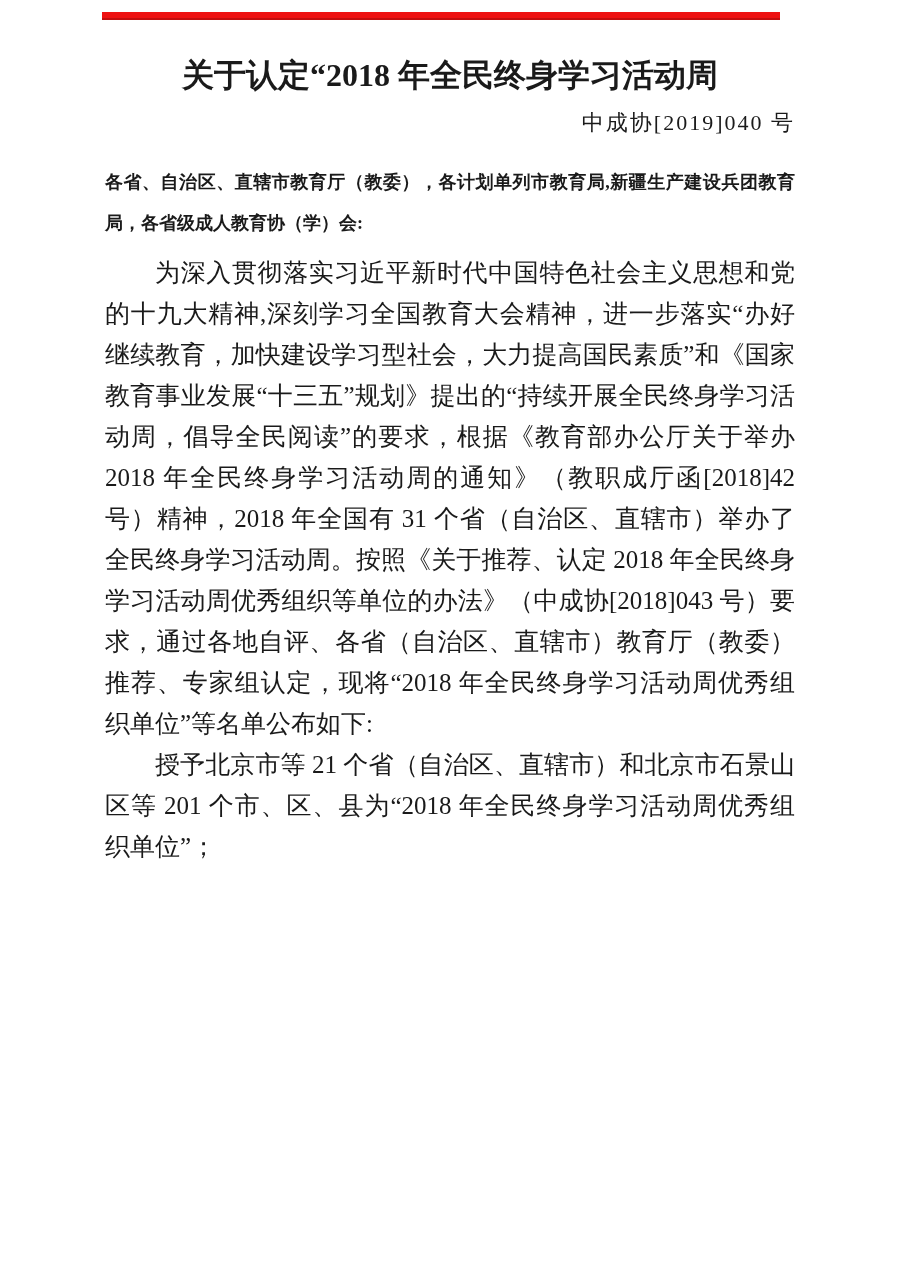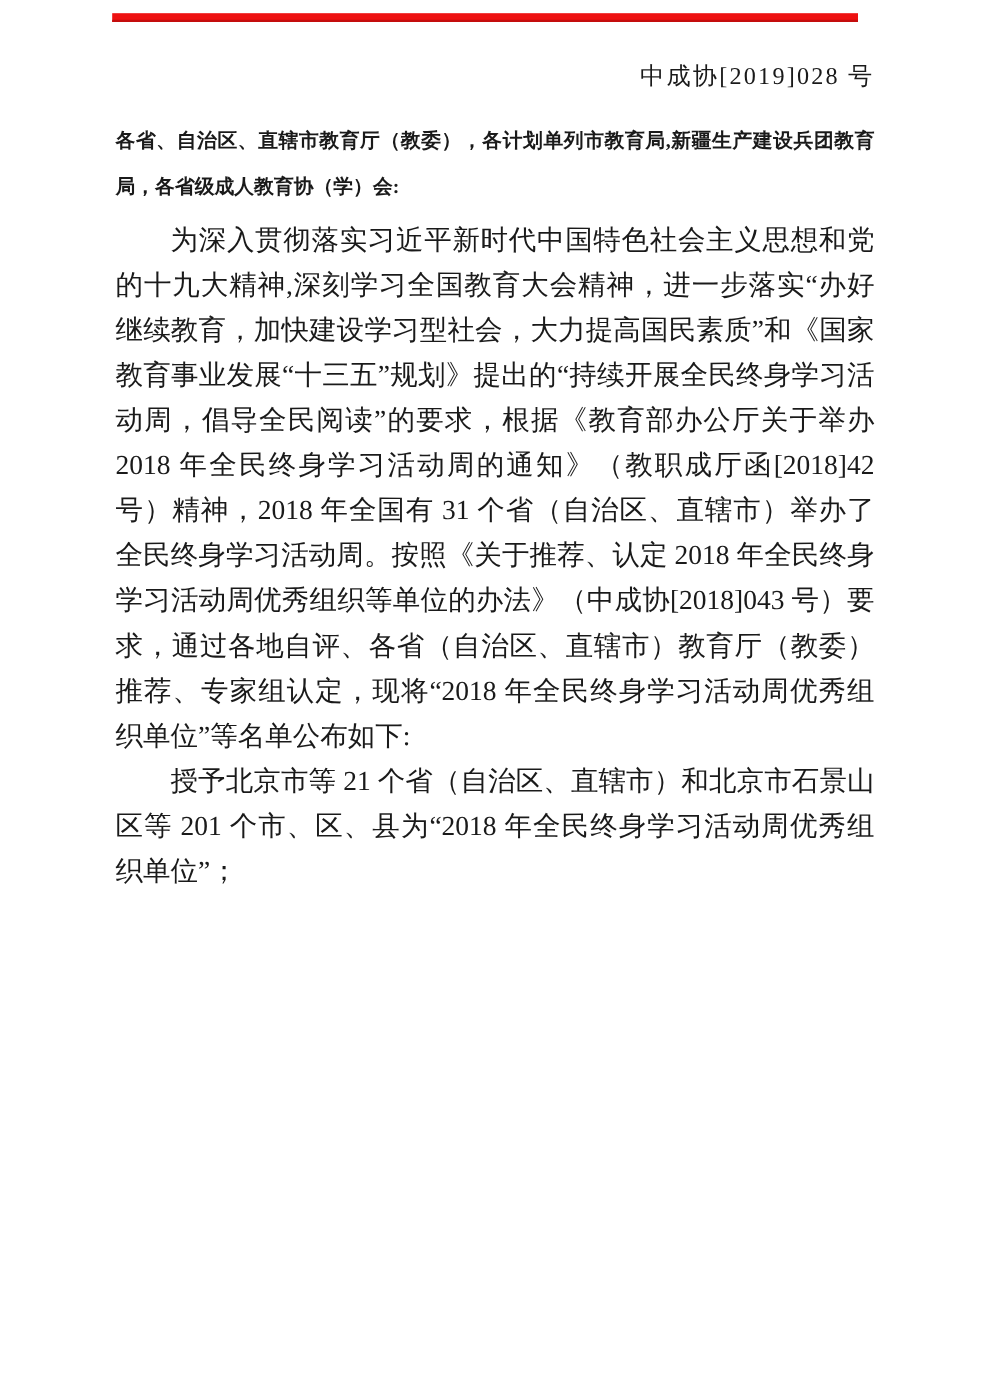--- a/index.html
+++ b/index.html
@@ -87,25 +87,26 @@
 
 <div class="page">
 
   <header>
     <div class="red-rule"></div>
   </header>
 
   <main>
 
     <h1 class="doc-title">
+      <span class="title-line">关于认定“2018 年全民终身学习活动周</span>
     </h1>
 
     <div class="content">
 
-      <div class="doc-number">中成协[2019]028 号</div>
+      <div class="doc-number">中成协[2019]040 号</div>
 
       <p class="salutation">各省、自治区、直辖市教育厅（教委），各计划单列市教育局,新疆生产建设兵团教育局，各省级成人教育协（学）会:</p>
 
       <div class="doc-body">
         <p>为深入贯彻落实习近平新时代中国特色社会主义思想和党的十九大精神,深刻学习全国教育大会精神，进一步落实“办好继续教育，加快建设学习型社会，大力提高国民素质”和《国家教育事业发展“十三五”规划》提出的“持续开展全民终身学习活动周，倡导全民阅读”的要求，根据《教育部办公厅关于举办 2018 年全民终身学习活动周的通知》（教职成厅函[2018]42 号）精神，2018 年全国有 31 个省（自治区、直辖市）举办了全民终身学习活动周。按照《关于推荐、认定 2018 年全民终身学习活动周优秀组织等单位的办法》（中成协[2018]043 号）要求，通过各地自评、各省（自治区、直辖市）教育厅（教委）推荐、专家组认定，现将“2018 年全民终身学习活动周优秀组织单位”等名单公布如下:</p>
         <p>授予北京市等 21 个省（自治区、直辖市）和北京市石景山区等 201 个市、区、县为“2018 年全民终身学习活动周优秀组织单位”；</p>
       </div>
 
     </div>
 

